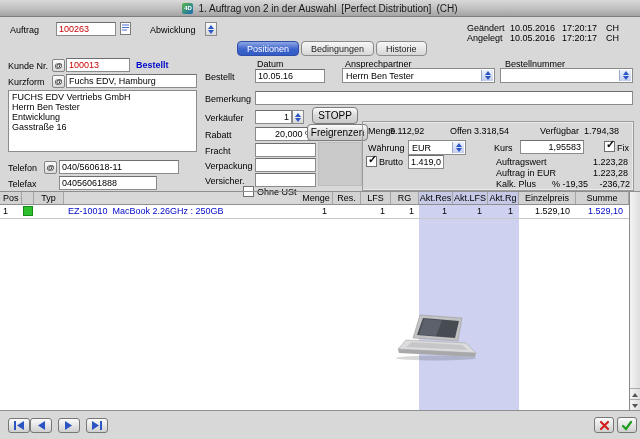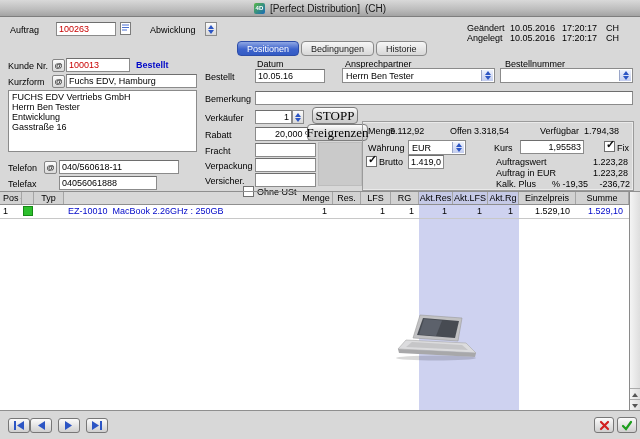--- a/index.html
+++ b/index.html
@@ -6,21 +6,21 @@
   body{font-family:"Liberation Sans",sans-serif}
   #window{position:relative;width:640px;height:439px;background:#d8d8d8;overflow:hidden;font-size:9px;color:#000}
   .lbl{position:absolute;white-space:nowrap;line-height:11px;font-size:9px}
   .inp{position:absolute;box-sizing:border-box;height:14px;border:1px solid #8b8b8b;border-top-color:#6e6e6e;background:#fff;font-family:"Liberation Sans",sans-serif;font-size:9px;padding:0 2px;outline:none;border-radius:0}
   .inp.rt{text-align:right}
   .red{color:#c80000}
   .blue{color:#0008c8}
   .titlebar{position:absolute;left:0;top:0;width:640px;height:17px;background:linear-gradient(#d9d9d9,#bcbcbc 60%,#a3a3a3);border-bottom:1px solid #7e7e7e;display:flex;align-items:center;justify-content:center;gap:5px;font-size:10px;color:#161616;box-sizing:border-box}
   .applogo{width:11px;height:11px;border-radius:2px;background:linear-gradient(135deg,#58b847,#1769b8);color:#fff;font-size:6px;font-weight:bold;display:flex;align-items:center;justify-content:center}
   .atbtn{position:absolute;width:13px;height:13px;box-sizing:border-box;border:1px solid #858585;border-radius:2px;background:linear-gradient(#fcfcfc,#d9d9d9);font-size:8px;display:flex;align-items:center;justify-content:center;padding:0;font-family:inherit}
-  .btn{position:absolute;box-sizing:border-box;border:1px solid #7d7d7d;border-radius:4px;background:linear-gradient(#fefefe,#dcdcdc 45%,#c9c9c9);font-family:Liberation Serif, serif;font-size:13px;display:flex;align-items:center;justify-content:center;padding:7px;color:#000}
+  .btn{position:absolute;box-sizing:border-box;border:1px solid #7d7d7d;border-radius:4px;background:linear-gradient(#fefefe,#dcdcdc 45%,#c9c9c9);font-family:Liberation Sans, sans-serif;font-size:10px;display:flex;align-items:center;justify-content:center;padding:7px;color:#000}
   .combo{position:absolute;box-sizing:border-box;border:1px solid #8b8b8b;background:#fff;font-size:9px;display:flex;align-items:center;padding:0 14px 0 3px;white-space:nowrap;overflow:hidden}
   .comboarr{position:absolute;right:1px;top:1px;bottom:1px;width:11px;background:linear-gradient(#eef2fc,#c3cdef);border-left:1px solid #9aa6c8;display:flex;flex-direction:column;align-items:center;justify-content:center;gap:1px}
   .tu{width:0;height:0;border-left:3px solid transparent;border-right:3px solid transparent;border-bottom:4px solid #2c55c4}
   .tdn{width:0;height:0;border-left:3px solid transparent;border-right:3px solid transparent;border-top:4px solid #2c55c4}
   .stepbox{position:absolute;width:12px;height:14px;box-sizing:border-box;border:1px solid #8b8b8b;background:linear-gradient(#fbfbfb,#d8d8d8);display:flex;flex-direction:column;align-items:center;justify-content:center;gap:1px}
   .cb{position:absolute;width:11px;height:11px;box-sizing:border-box;border:1px solid #707070;background:#fff}
   .cb.checked::after{content:"\2713";position:absolute;left:1px;top:-4px;font-size:11px;font-weight:bold;color:#101010}
   .tabs{position:absolute;left:237px;top:41px;display:flex;gap:2px}
   .tab{box-sizing:border-box;height:15px;padding:1px 9px;border:1px solid #8a8a8a;border-radius:4px;background:linear-gradient(#f7f7f7,#d7d7d7);display:flex;align-items:center;font-size:9px;color:#222}
   .tab.active{background:linear-gradient(#8fa7e4,#3d63cc 55%,#335bc4);border-color:#2d4da8;color:#fff}
@@ -32,20 +32,21 @@
   .icon{position:absolute;display:block}
   .hline{position:absolute;height:1px;background:#8f8f8f}
 </style>
 </head>
 <body>
 
 <div id="window">
 
   <div class="titlebar">
     <span class="applogo">4D</span>
+    <span>1. Auftrag von 2 in der Auswahl</span>
     <span>[Perfect Distribution]</span>
     <span>(CH)</span>
   </div>
 
   <span class="lbl" style="left:10px;top:25px">Auftrag</span>
   <input class="inp red" style="left: 56px; top: 22px; width: 60px;" value="100263">
   <span class="icon" style="left:120px;top:22px">
     <svg width="11" height="13" viewBox="0 0 11 13">
         <rect x="0.5" y="0.5" width="10" height="12" fill="#ffffff" stroke="#7c7c7c"></rect>
         <line x1="2" y1="3" x2="9" y2="3" stroke="#4a6fd0"></line>

